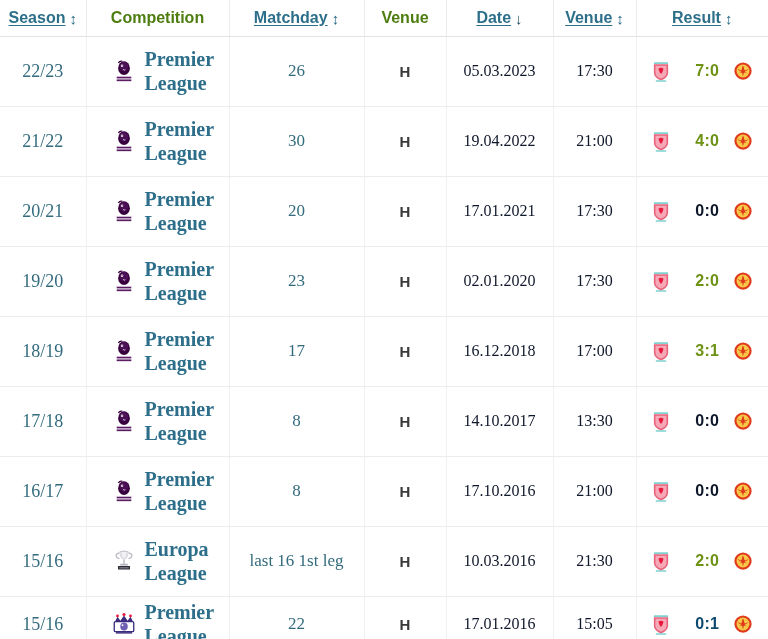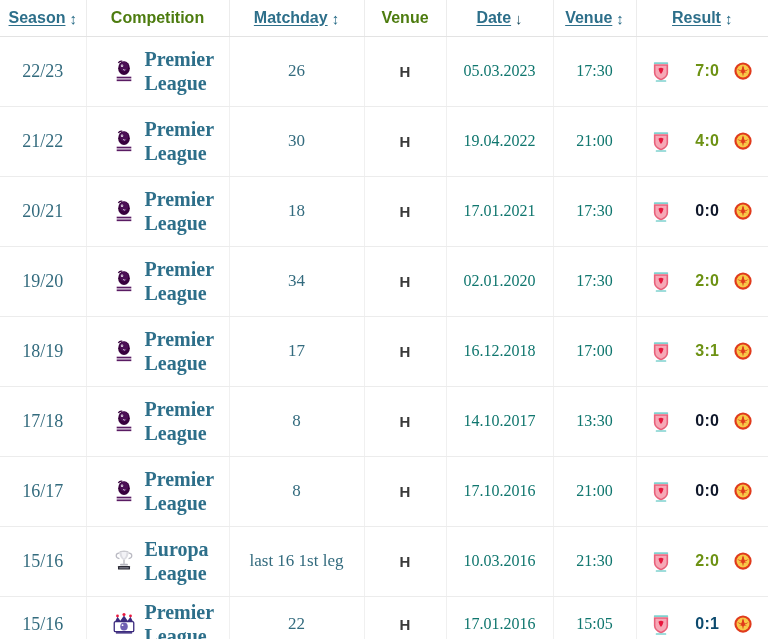--- a/index.html
+++ b/index.html
@@ -83,21 +83,21 @@
     font-family: "Liberation Serif", serif;
   }
   .c-venue {
     font-size: 15px;
     font-weight: bold;
     color: #3a3a3a;
     font-family: "Liberation Sans", sans-serif;
   }
   .c-date, .c-time {
     font-size: 16px;
-    color: #0f766e;
+    color: #0f172a;
     font-family: "Liberation Serif", serif;
   }
 
   
   .comp-wrap {
     display: flex;
     align-items: center;
     justify-content: flex-start;
     gap: 8px;
     padding-left: 18px;
@@ -268,21 +268,21 @@
                   <circle cx="13.6" cy="9.6" r="0.7" fill="#37003c"></circle>
                   <path d="M15 14 q1.2 1.6 2.6 0.5" stroke="#ffffff" stroke-width="1" fill="none"></path>
                   <path d="M9 6 q2-3 5-2" stroke="#37003c" stroke-width="1.6" fill="none"></path>
                   <rect x="7" y="23" width="18" height="2.1" fill="#5a1b63"></rect>
                   <rect x="7" y="26.4" width="18" height="2.1" fill="#5a1b63"></rect>
                 </svg>
               </span>
               <span class="comp-name">Premier League</span>
             </div>
           </td>
-          <td class="c-matchday">18</td>
+          <td class="c-matchday">20</td>
           <td class="c-venue">H</td>
           <td class="c-date">17.01.2021</td>
           <td class="c-time">17:30</td>
           <td>
             <div class="res-wrap">
               <span>
                 <svg class="logo" width="24" height="24" viewBox="0 0 32 32">
                   <path d="M6.5 7 h19 v11 q0 7-9.5 10.5 Q6.5 25 6.5 18 Z" fill="#e8607a"></path>
                   <path d="M8.6 9 h14.8 v9 q0 5.6-7.4 8.4 Q8.6 23.6 8.6 18 Z" fill="#f6a8b6"></path>
                   <path d="M12.6 13 q3.4-2.6 6.8 0 q-1.2 5-3.4 7 q-2.2-2-3.4-7 Z" fill="#e8173d"></path>
@@ -316,21 +316,21 @@
                   <circle cx="13.6" cy="9.6" r="0.7" fill="#37003c"></circle>
                   <path d="M15 14 q1.2 1.6 2.6 0.5" stroke="#ffffff" stroke-width="1" fill="none"></path>
                   <path d="M9 6 q2-3 5-2" stroke="#37003c" stroke-width="1.6" fill="none"></path>
                   <rect x="7" y="23" width="18" height="2.1" fill="#5a1b63"></rect>
                   <rect x="7" y="26.4" width="18" height="2.1" fill="#5a1b63"></rect>
                 </svg>
               </span>
               <span class="comp-name">Premier League</span>
             </div>
           </td>
-          <td class="c-matchday">34</td>
+          <td class="c-matchday">23</td>
           <td class="c-venue">H</td>
           <td class="c-date">02.01.2020</td>
           <td class="c-time">17:30</td>
           <td>
             <div class="res-wrap">
               <span>
                 <svg class="logo" width="24" height="24" viewBox="0 0 32 32">
                   <path d="M6.5 7 h19 v11 q0 7-9.5 10.5 Q6.5 25 6.5 18 Z" fill="#e8607a"></path>
                   <path d="M8.6 9 h14.8 v9 q0 5.6-7.4 8.4 Q8.6 23.6 8.6 18 Z" fill="#f6a8b6"></path>
                   <path d="M12.6 13 q3.4-2.6 6.8 0 q-1.2 5-3.4 7 q-2.2-2-3.4-7 Z" fill="#e8173d"></path>

